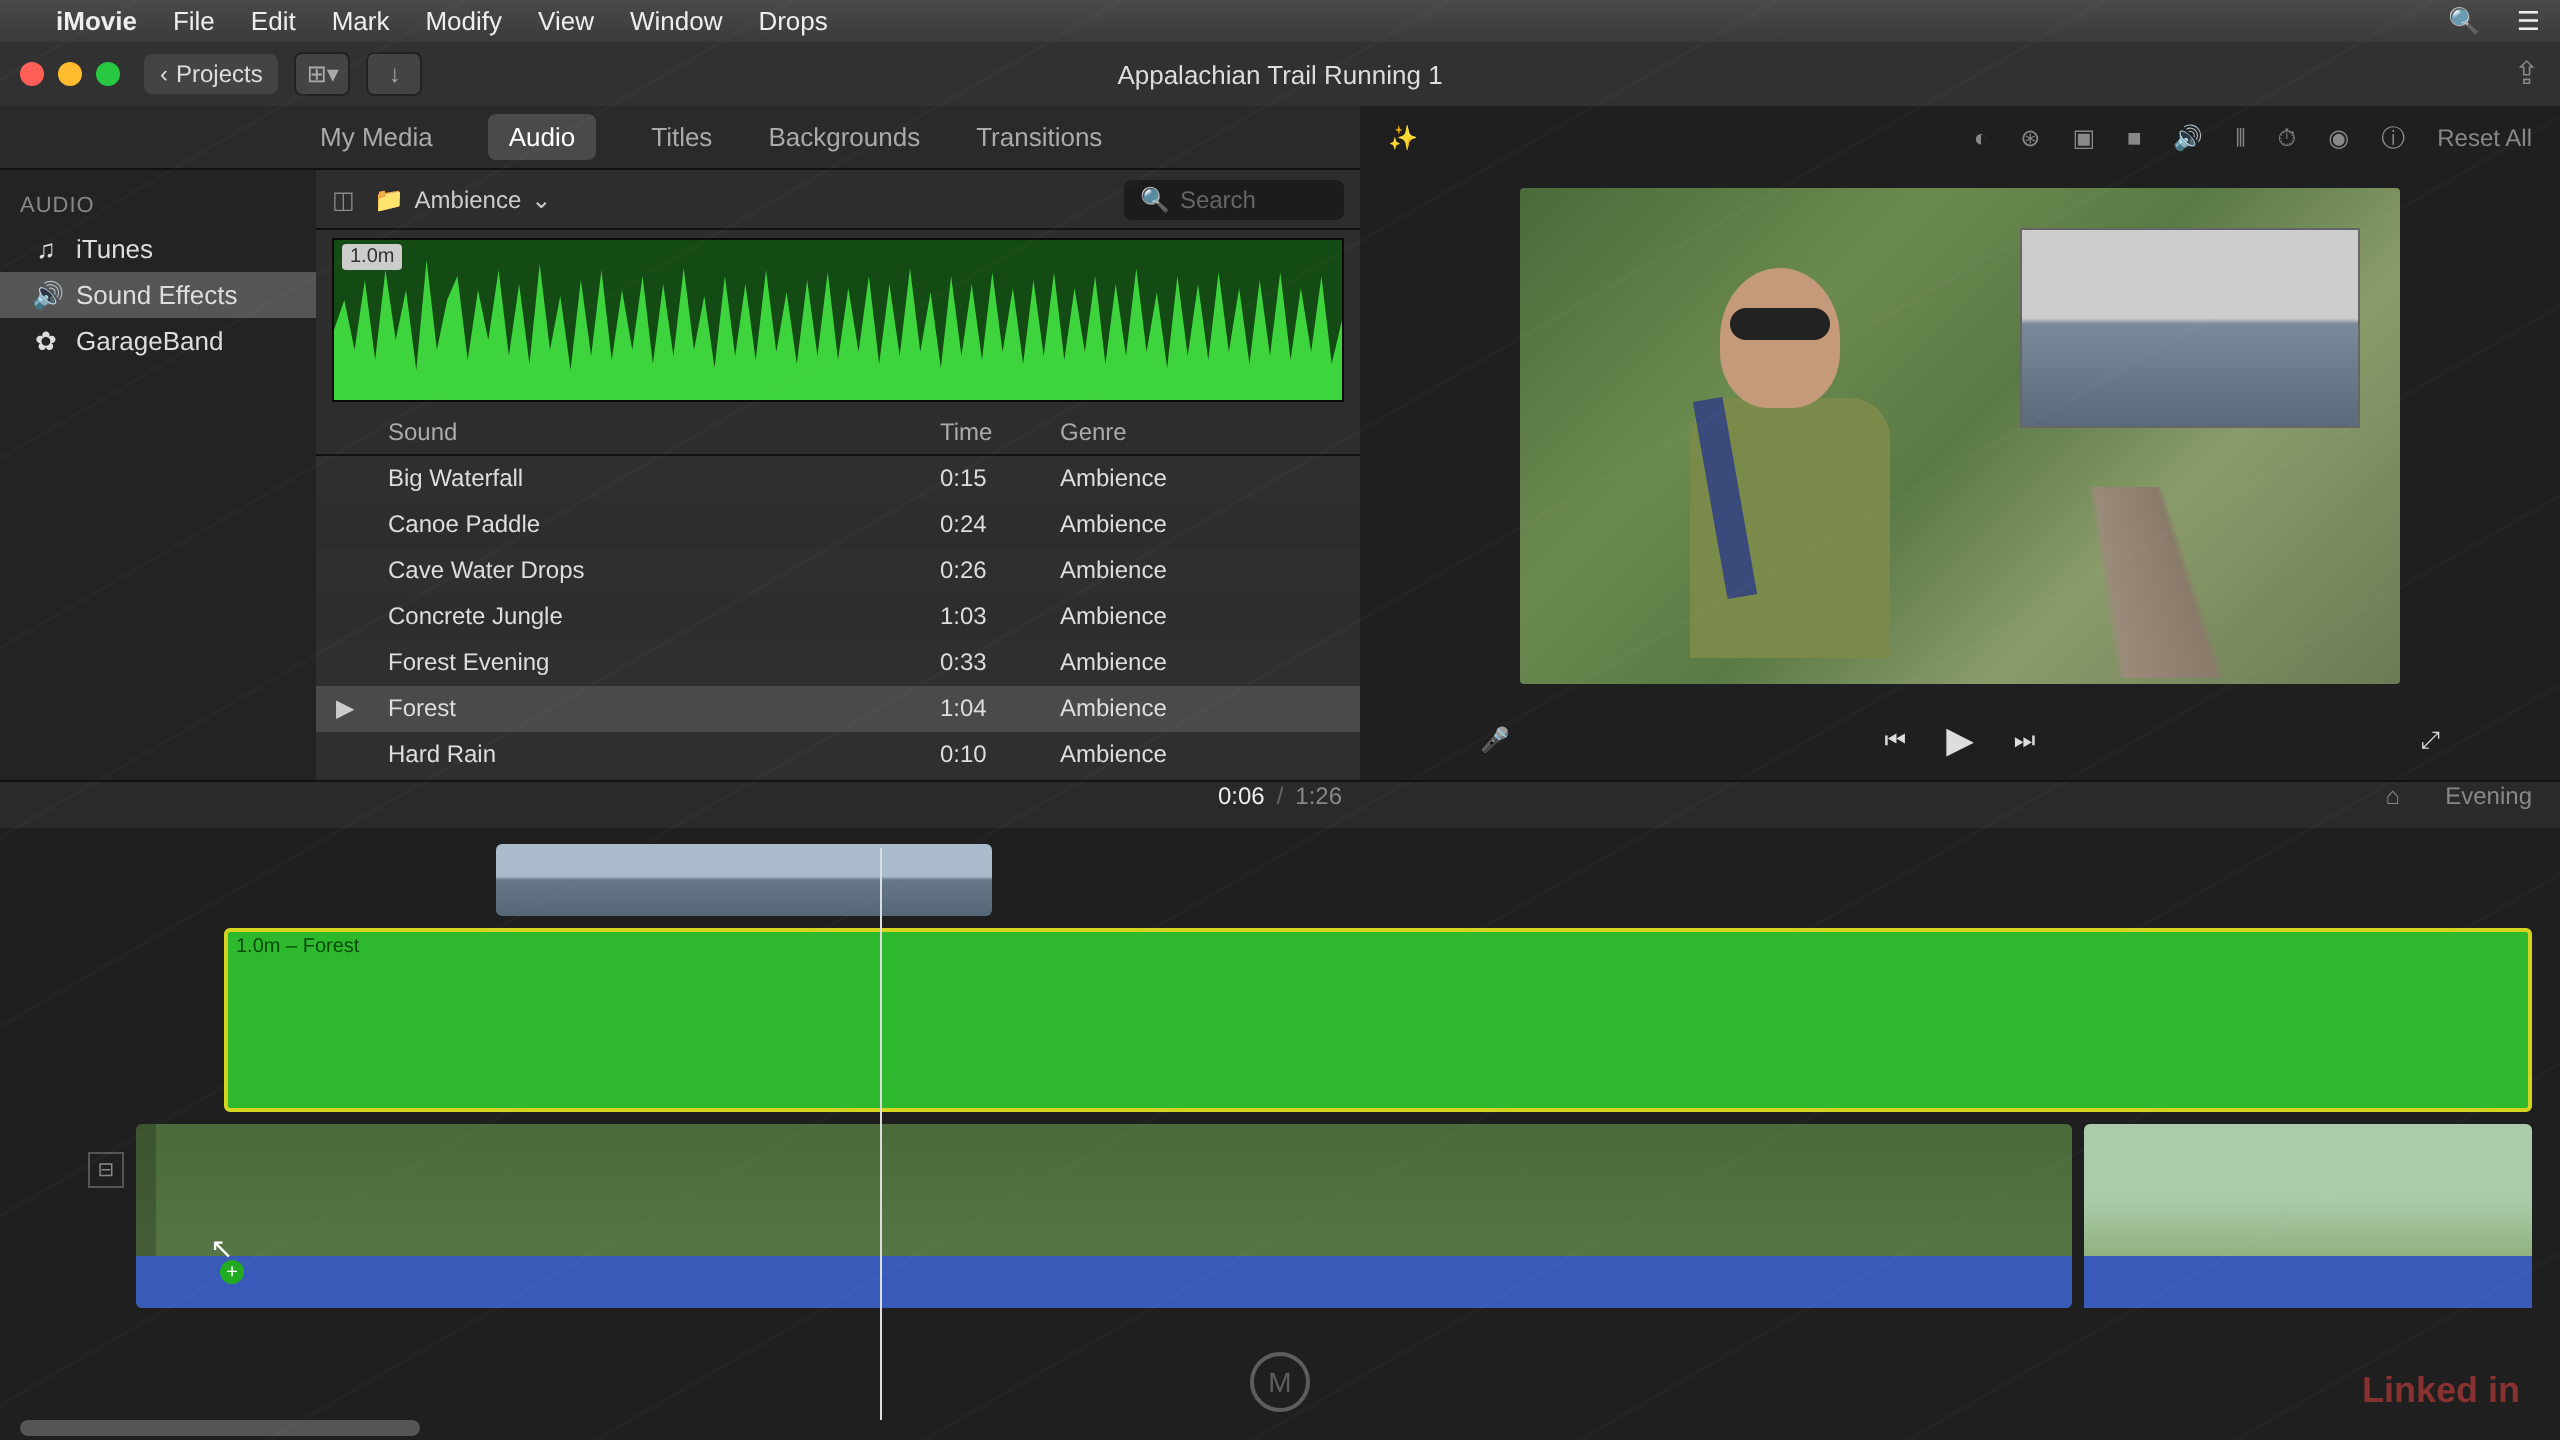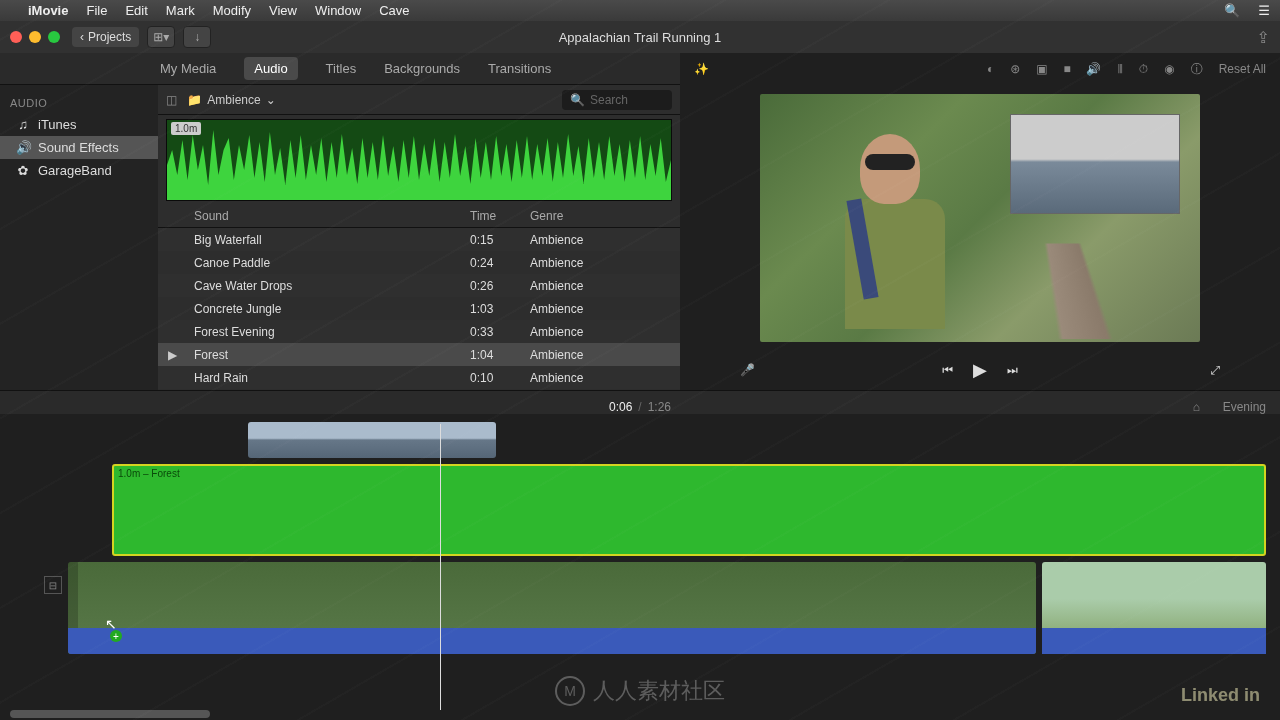--- a/index.html
+++ b/index.html
@@ -35,42 +35,42 @@
 .folder-select{color:#ccc;font-size:12px;display:flex;align-items:center;gap:5px}
 .search-box{margin-left:auto;background:#1c1c1c;border-radius:4px;padding:3px 8px;width:110px;display:flex;align-items:center;gap:5px;color:#666}
 .waveform{height:82px;background:#1a1a1a;margin:4px 8px;position:relative;border:1px solid #0a0a0a}
 .waveform .duration-label{position:absolute;top:2px;left:4px;background:#ccc;color:#333;font-size:10px;padding:1px 4px;border-radius:2px;z-index:2}
 .wf-svg{width:100%;height:100%}
 .table-header{display:flex;padding:4px 30px 4px 36px;font-size:12px;color:#aaa;border-bottom:1px solid #111}
 .col-name{flex:1}
 .col-time{width:60px}
 .col-genre{width:120px}
 .table-body{flex:1;overflow-y:auto}
-.table-row{display:flex;padding:4px 30px 4px 36px;font-size:12px;color:#ddd;height:23px;align-items:center;position:relative}
+.table-row{display:flex;padding:4px 30px 4px 36px;font-size:12px;color:#ddd;height:23px;position:relative}
 .table-row:nth-child(odd){background:#2f2f2f}
 .table-row.selected{background:#4a4a4a}
 .table-row .play-indicator{position:absolute;left:10px;color:#ccc}
 .right-panel{flex:1;background:#1f1f1f;display:flex;flex-direction:column}
 .toolbar{height:32px;display:flex;align-items:center;padding:0 14px;gap:16px;color:#888}
 .toolbar .wand{color:#999}
 .toolbar .spacer{flex:1}
 .toolbar .reset{font-size:12px;color:#888}
 .viewer{flex:1;display:flex;align-items:center;justify-content:center;padding:6px}
 .video-preview{width:440px;height:248px;background:linear-gradient(135deg,#4a6b3a 0%,#6b8a4f 30%,#5a7a45 50%,#8a9b6a 70%,#6b7a55 100%);border-radius:2px;position:relative;overflow:hidden}
 .person{position:absolute;left:60px;top:30px;width:150px;height:200px}
 .person .head{width:60px;height:70px;background:#c49a7a;border-radius:50% 50% 40% 40%;position:absolute;top:10px;left:40px}
 .person .glasses{position:absolute;top:30px;left:45px;width:50px;height:16px;background:#222;border-radius:8px}
 .person .body{position:absolute;top:75px;left:25px;width:100px;height:130px;background:#7a8a4a;border-radius:20px 20px 0 0}
 .person .strap{position:absolute;top:75px;left:35px;width:15px;height:100px;background:#3a4a7a;transform:rotate(-10deg)}
 .pip{position:absolute;top:20px;right:20px;width:170px;height:100px;background:linear-gradient(#ccc 45%,#7a8a9a 48%,#5a6a7a 100%);border:1px solid #666}
 .boardwalk{position:absolute;bottom:0;right:40px;width:180px;height:120px;background:linear-gradient(80deg,transparent 40%,#9a8a7a 42%,#8a7a6a 60%,transparent 62%);transform:perspective(200px) rotateX(40deg)}
 .playback{height:40px;display:flex;align-items:center;justify-content:center;gap:20px;color:#ddd;position:relative}
 .playback .mic{position:absolute;left:60px}
 .playback .fullscreen{position:absolute;right:60px}
-.timecode-bar{height:24px;background:#2a2a2a;display:flex;align-items:flex-end;justify-content:center;gap:6px;font-size:12px;border-top:1px solid #111;position:relative}
+.timecode-bar{height:24px;background:#2a2a2a;display:flex;align-items:flex-start;justify-content:center;gap:6px;font-size:12px;border-top:1px solid #111;position:relative}
 .timecode-bar .settings{position:absolute;right:14px;color:#888}
 .timecode-bar .zoom-ind{position:absolute;right:80px;color:#888}
 .timeline{height:306px;background:#1f1f1f;position:relative;overflow:hidden}
 .tl-content{position:absolute;left:0;top:0;right:0;padding:8px 0}
 .overlay-track{height:36px;margin-left:248px;margin-bottom:6px}
 .overlay-clip{width:248px;height:36px;background:linear-gradient(#aabbcc 45%,#667788 50%,#556677 100%);border-radius:3px}
 .audio-clip{height:92px;margin-left:112px;margin-right:14px;background:#2eb82e;border:2px solid #d4d420;border-radius:3px;position:relative}
 .audio-clip .label{position:absolute;top:2px;left:4px;font-size:10px;color:#0a4a0a}
 .video-track{height:92px;margin:6px 14px 0 68px;display:flex;gap:6px}
 .main-clip{flex:0 0 968px;background:linear-gradient(#4a6a3a,#5a7a4a);border-radius:3px;display:flex;overflow:hidden;position:relative}
@@ -80,37 +80,37 @@
 .main-clip .audio-wave{position:absolute;bottom:0;left:0;right:0;height:26px;background:#3a5aba}
 .second-clip{flex:1;background:linear-gradient(#aaccaa 40%,#7a9a5a 100%);border-radius:3px;position:relative}
 .second-clip .audio-wave{position:absolute;bottom:0;left:0;right:0;height:26px;background:#3a5aba}
 .playhead{position:absolute;top:10px;bottom:10px;left:440px;width:1px;background:#ddd}
 .skimmer-btn{position:absolute;left:44px;top:162px;width:18px;height:18px;border:1px solid #555;color:#888;font-size:10px;display:flex;align-items:center;justify-content:center}
 .cursor{position:absolute;left:105px;top:616px;font-size:14px;color:#fff;z-index:100;pointer-events:none}
 .cursor-plus{position:absolute;left:110px;top:630px;width:12px;height:12px;background:#2a2;border-radius:50%;color:#fff;font-size:10px;display:flex;align-items:center;justify-content:center;z-index:100}
 .watermark-overlay{position:absolute;inset:0;pointer-events:none;opacity:0.06;background:repeating-linear-gradient(-30deg,transparent 0 80px,rgba(255,255,255,0.3) 80px 82px)}
 .bottom-watermark{position:absolute;bottom:14px;left:50%;transform:translateX(-50%);color:#888;font-size:22px;opacity:0.6;display:flex;align-items:center;gap:8px}
 .bottom-watermark .logo{width:30px;height:30px;border:2px solid #888;border-radius:50%;display:flex;align-items:center;justify-content:center;font-size:14px}
-.linkedin-wm{position:absolute;bottom:14px;right:20px;color:#fef9c3;font-size:18px;font-weight:bold;opacity:0.5}
+.linkedin-wm{position:absolute;bottom:14px;right:20px;color:#ef4444;font-size:18px;font-weight:bold;opacity:0.5}
 .scrollbar-bottom{position:absolute;bottom:2px;left:10px;width:200px;height:8px;background:#555;border-radius:4px}
 svg{display:block}
 </style>
 </head>
 <body>
 
 <div class="menubar">
   <span class="apple"></span>
   <span class="appname">iMovie</span>
   <span>File</span>
   <span>Edit</span>
   <span>Mark</span>
   <span>Modify</span>
   <span>View</span>
   <span>Window</span>
-  <span>Cave</span>
+  <span>Drops</span>
   <span class="spacer"></span>
   <span>🔍</span>
   <span>☰</span>
 </div>
 
 <div class="titlebar">
   <div class="traffic">
     <span class="t-red"></span>
     <span class="t-yellow"></span>
     <span class="t-green"></span>
@@ -296,15 +296,14 @@
   <div class="skimmer-btn">⊟</div>
   <div class="scrollbar-bottom"></div>
 </div>
 
 <div class="cursor">↖</div>
 <div class="cursor-plus">+</div>
 
 <div class="watermark-overlay"></div>
 <div class="bottom-watermark">
   <span class="logo">M</span>
-  <span>人人素材社区</span>
 </div>
 <div class="linkedin-wm">Linked in</div>
 
 </body></html>

